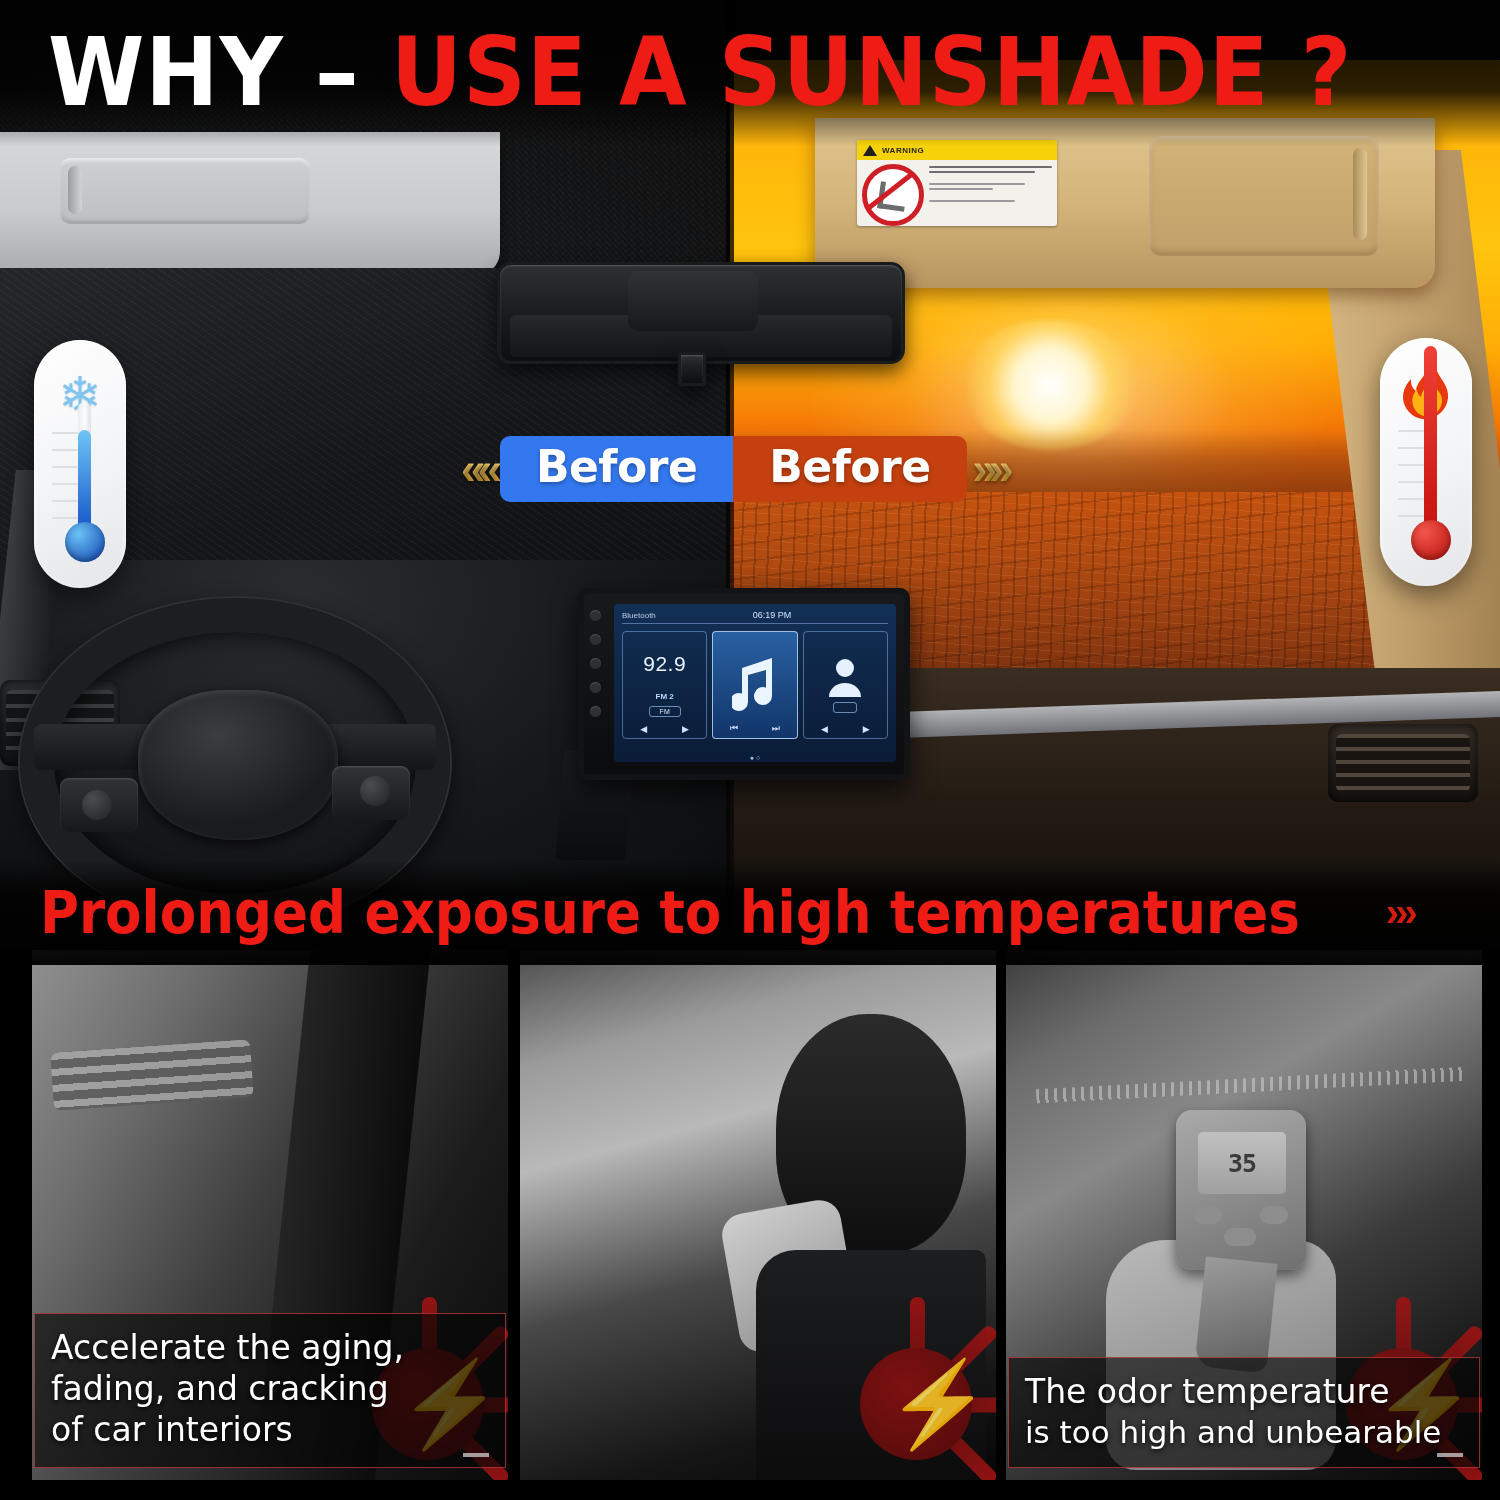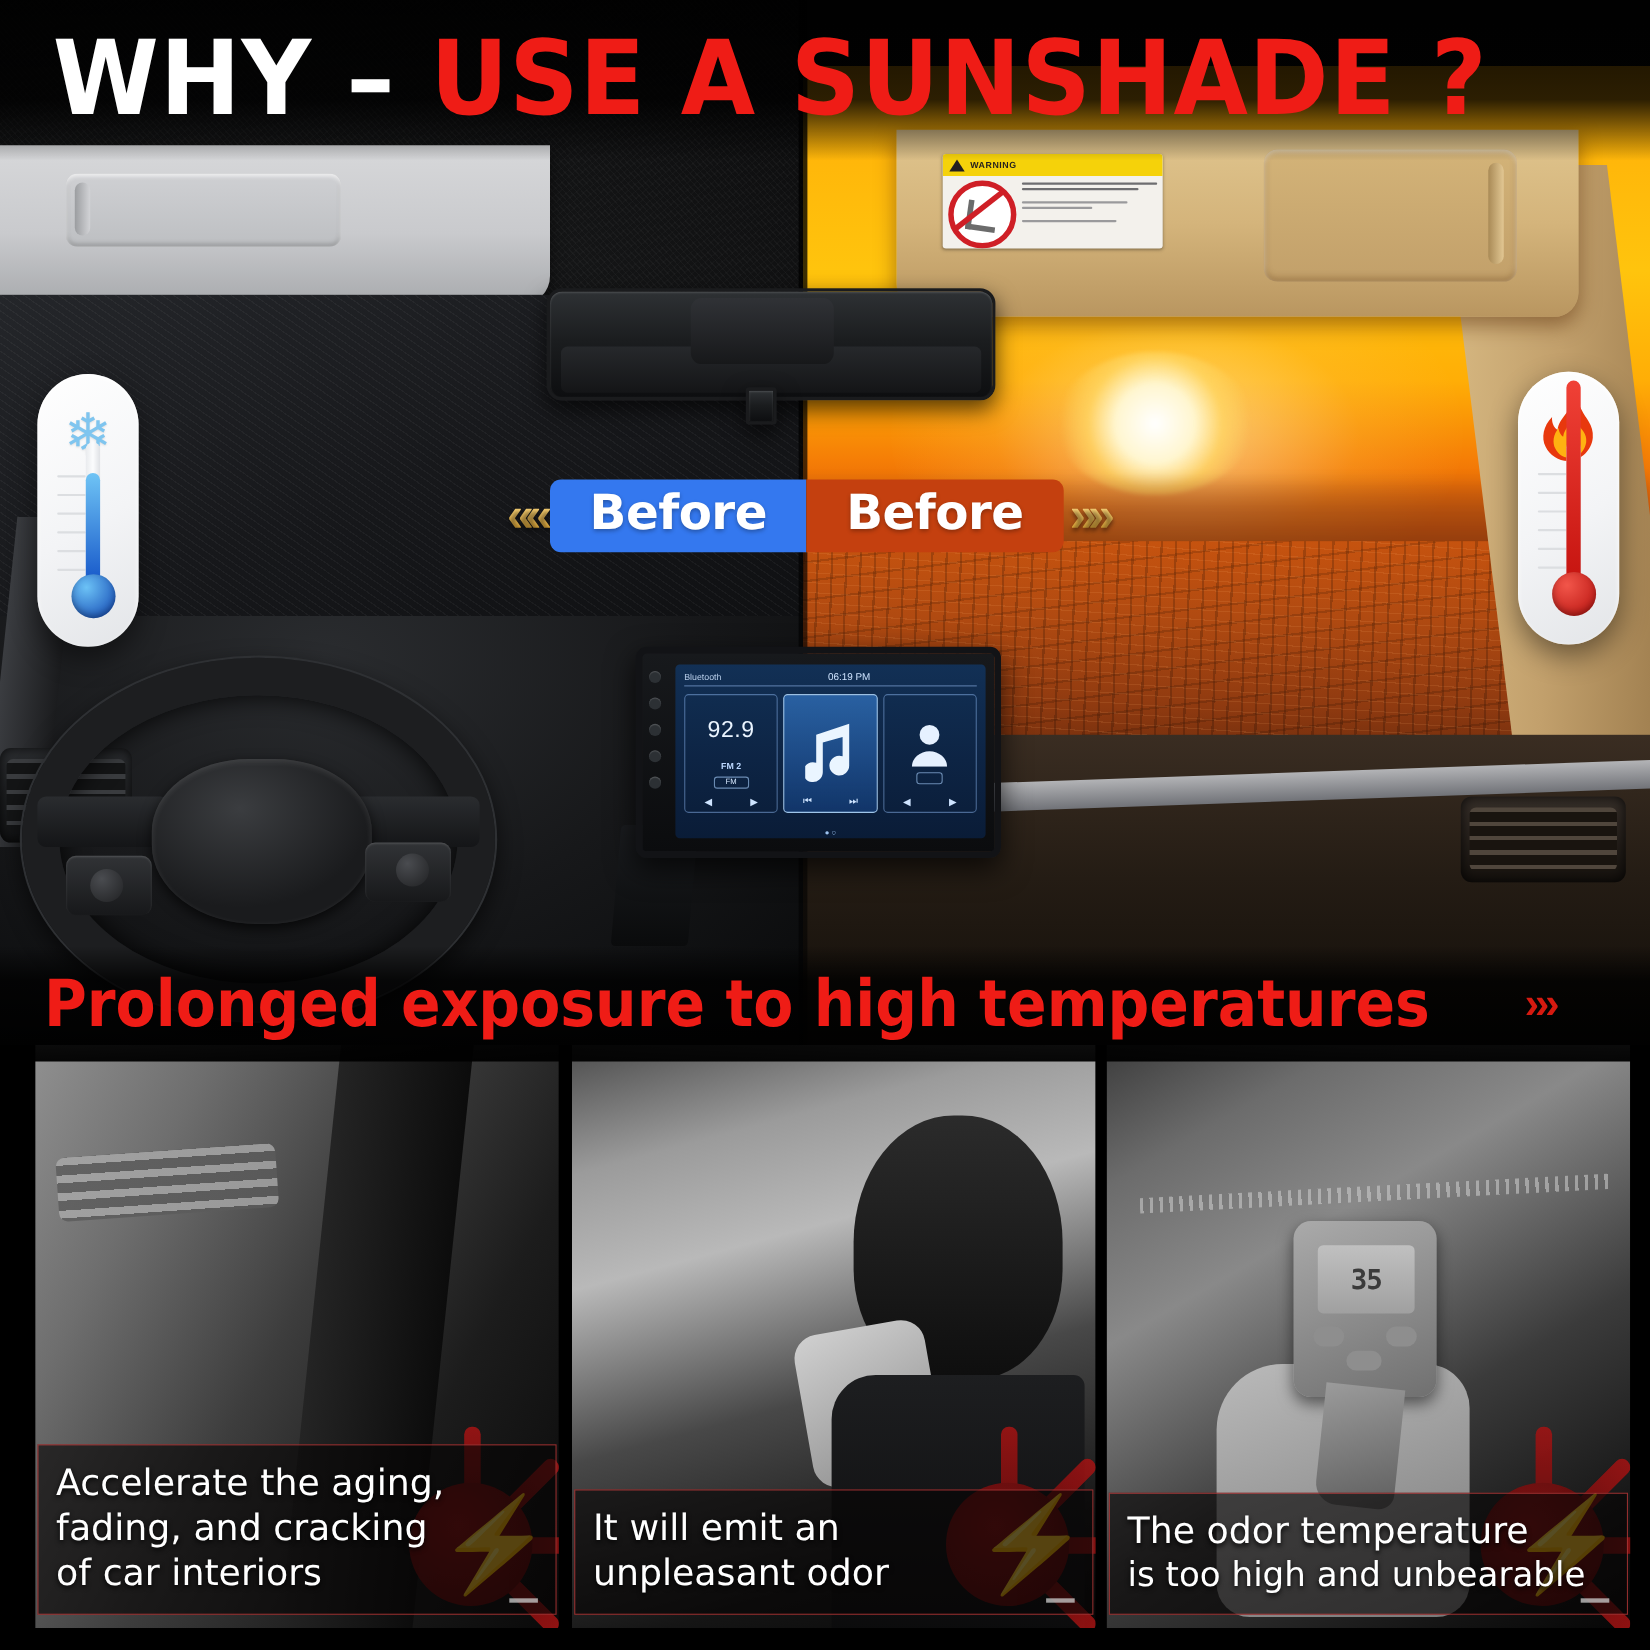--- a/index.html
+++ b/index.html
@@ -471,25 +471,20 @@
       <div class="photo ph2"></div>
       <div class="ph2b"></div>
       <div class="heat-wm">
         <span class="ray" style="transform:rotate(0deg) translateY(-62px)"></span>
         <span class="ray" style="transform:rotate(45deg) translateY(-62px)"></span>
         <span class="ray" style="transform:rotate(90deg) translateY(-62px)"></span>
         <span class="ray" style="transform:rotate(135deg) translateY(-62px)"></span>
         <span class="core"></span>
         <span class="bolt">⚡</span>
       </div>
-      <div class="cap">
-        <p>It will emit an</p>
-        <p>unpleasant odor</p>
-        <span class="dash-mark"></span>
-      </div>
     </div>
 
     <div class="panel p3">
       <div class="photo ph3"></div>
       <div class="hand3"></div>
       <div class="irgun">
         <div class="lcd">
           <b>35</b>
         </div>
         <span class="btn b1"></span>

